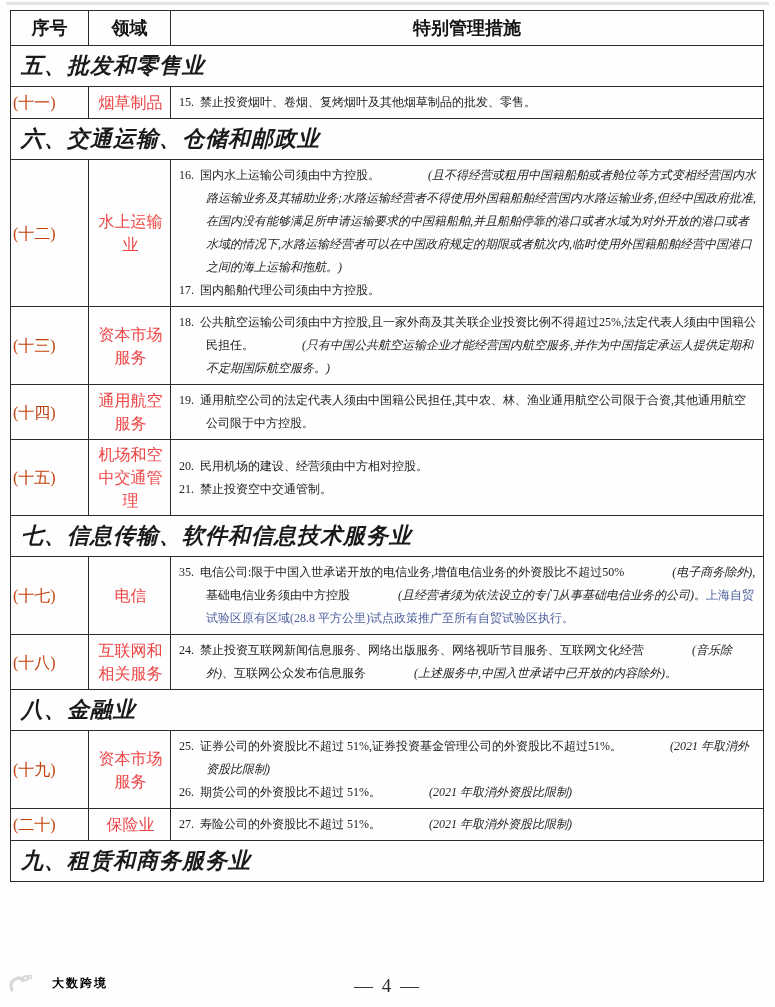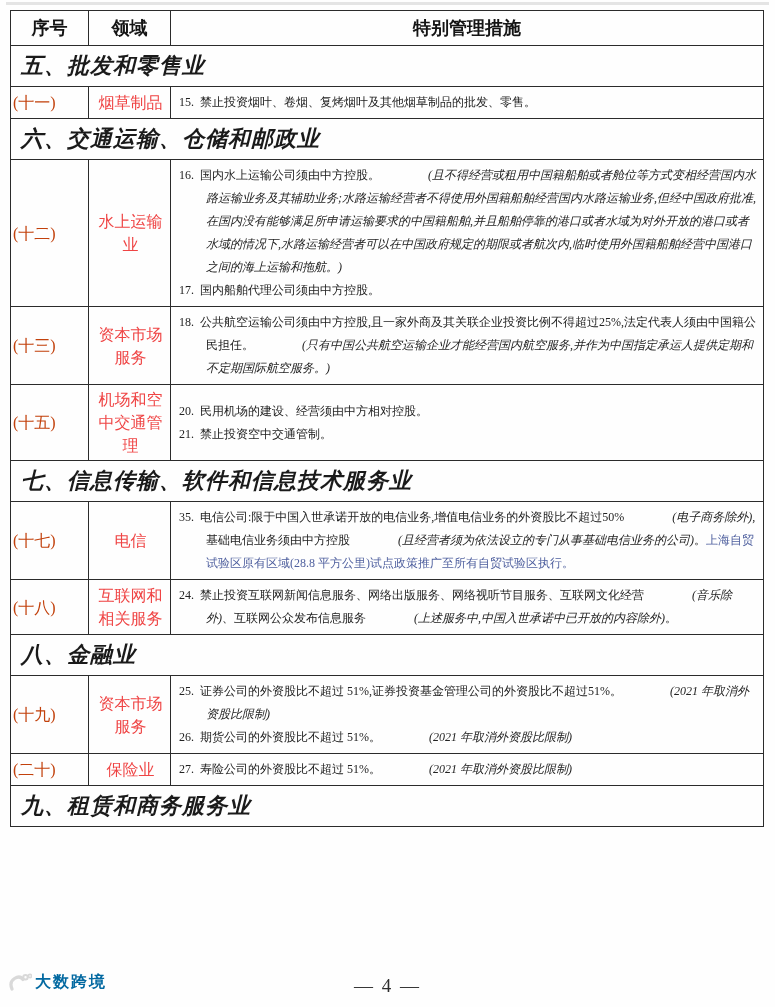--- a/index.html
+++ b/index.html
@@ -65,24 +65,24 @@
   .seg-highlight {  }
 
   .footer-area { position: absolute; left: 0; right: 0; bottom: 6px; height: 34px; }
   .page-number {
     position: absolute; left: 0; right: 0; bottom: 4px;
     text-align: center; font-size: 19px; letter-spacing: 2px;
     color: #2e2e2e;
   }
   .watermark {
     position: absolute; left: 8px; bottom: 8px;
-    display: flex; align-items: center; gap: 3px;
+    display: flex; align-items: center; gap: 20px;
     font-family: "Liberation Sans", "DejaVu Sans", sans-serif;
-    font-weight: 700; font-size: 16px; letter-spacing: 2px;
-    color: #0369a1; user-select: none;
+    font-weight: 700; font-size: 12px; letter-spacing: 2px;
+    color: #000000; user-select: none;
   }
 </style>
 </head>
 <body>
 
 <div class="page">
   <div class="top-edge"></div>
 
   <table class="nlist">
     <colgroup>
@@ -117,20 +117,27 @@
           <td class="measures-cell">
             <div class="measure"><span class="num">16.</span><span>国内水上运输公司须由中方控股。</span><span class="seg-note">(且不得经营或租用中国籍船舶或者舱位等方式变相经营国内水路运输业务及其辅助业务;水路运输经营者不得使用外国籍船舶经营国内水路运输业务,但经中国政府批准,在国内没有能够满足所申请运输要求的中国籍船舶,并且船舶停靠的港口或者水域为对外开放的港口或者水域的情况下,水路运输经营者可以在中国政府规定的期限或者航次内,临时使用外国籍船舶经营中国港口之间的海上运输和拖航。)</span></div>
             <div class="measure"><span class="num">17.</span><span>国内船舶代理公司须由中方控股。</span></div>
           </td>
         </tr>
         <tr>
           <td class="no-cell">(十三)</td>
           <td class="field-cell left">资本市场服务</td>
           <td class="measures-cell">
             <div class="measure"><span class="num">18.</span><span>公共航空运输公司须由中方控股,且一家外商及其关联企业投资比例不得超过25%,法定代表人须由中国籍公民担任。</span><span class="seg-note">(只有中国公共航空运输企业才能经营国内航空服务,并作为中国指定承运人提供定期和不定期国际航空服务。)</span></div>
+          </td>
+        </tr>
+        <tr>
+          <td class="no-cell">(十四)</td>
+          <td class="field-cell left">通用航空服务</td>
+          <td class="measures-cell">
+            <div class="measure"><span class="num">19.</span><span>通用航空公司的法定代表人须由中国籍公民担任,其中农、林、渔业通用航空公司限于合资,其他通用航空公司限于中方控股。</span></div>
           </td>
         </tr>
         <tr>
           <td class="no-cell">(十五)</td>
           <td class="field-cell left">机场和空中交通管理</td>
           <td class="measures-cell">
             <div class="measure"><span class="num">20.</span><span>民用机场的建设、经营须由中方相对控股。</span></div>
             <div class="measure"><span class="num">21.</span><span>禁止投资空中交通管制。</span></div>
           </td>
         </tr>

